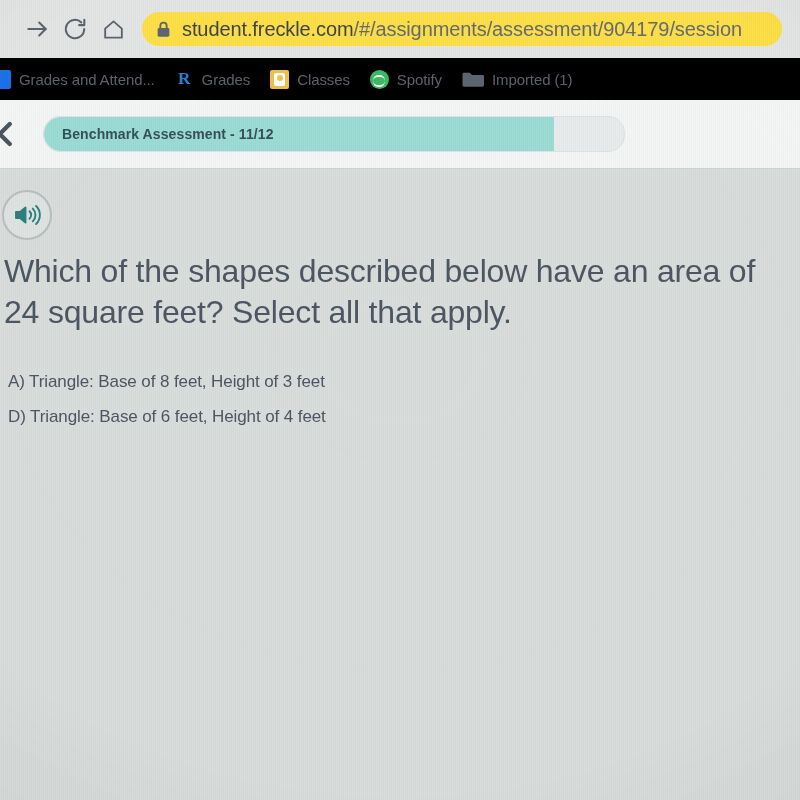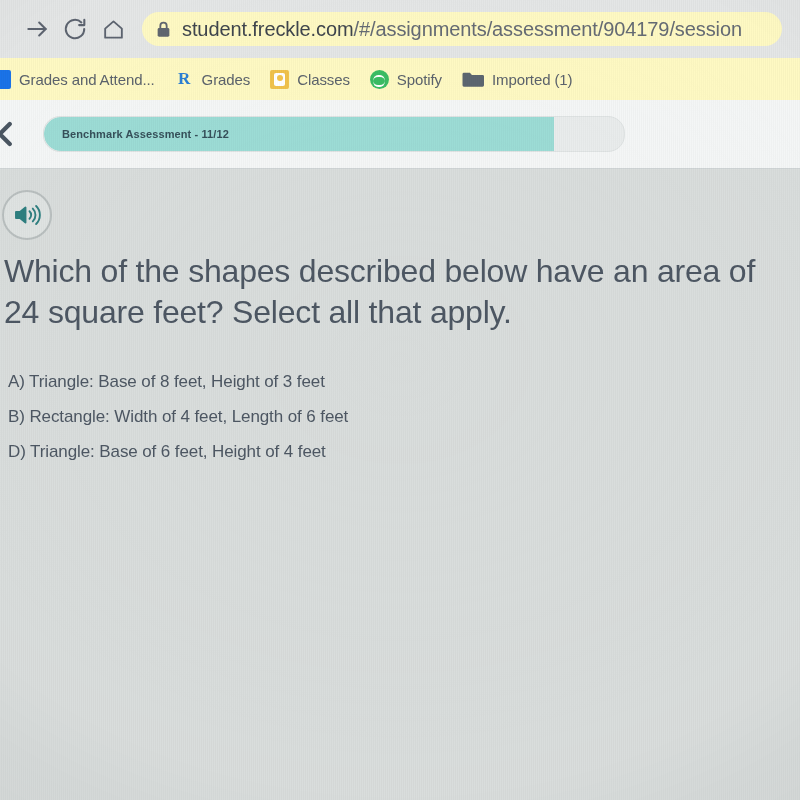--- a/index.html
+++ b/index.html
@@ -67,21 +67,21 @@
     flex: 0 0 auto;
   }
   .nav-btn svg { display: block; }
   #forward-btn { margin-left: 18px; }
 
   .omnibox {
     flex: 1 1 auto;
     height: 34px;
     margin-left: 10px;
     margin-right: 18px;
-    background: #fef9c3;
+    background: #fde047;
     border-radius: 17px;
     display: flex;
     align-items: center;
     padding-left: 14px;
     overflow: hidden;
   }
   .lock-icon {
     flex: 0 0 auto;
     margin-right: 11px;
     display: flex;
@@ -95,21 +95,21 @@
     letter-spacing: -0.1px;
   }
   .url-host { color: #3f454d; }
 
   
   .bookmarks-bar {
     position: absolute;
     left: 0; top: 58px;
     width: 800px;
     height: 42px;
-    background: #fef9c3;
+    background: #000000;
     display: flex;
     align-items: center;
     border-bottom: 1px solid #cfd3d4;
   }
   .bookmark {
     display: flex;
     align-items: center;
     flex: 0 0 auto;
     margin-right: 20px;
   }
@@ -232,21 +232,21 @@
     background: #9cdcd5;
     border-radius: 17px 0 0 17px;
   }
   .progress-label {
     position: absolute;
     left: 18px;
     top: 0;
     height: 34px;
     display: flex;
     align-items: center;
-    font-size: 11px;
+    font-size: 14px;
     font-weight: bold;
     color: #36505a;
     letter-spacing: 0.1px;
     white-space: nowrap;
   }
 
   
   .content {
     position: absolute;
     left: 0; top: 169px;
@@ -388,18 +388,17 @@
         <path d="M16.5 8.2a5.2 5.2 0 0 1 0 7.6"></path>
         <path d="M19.8 5.6a9 9 0 0 1 0 12.8"></path>
         <path d="M23.1 3a12.6 12.6 0 0 1 0 18"></path>
       </svg>
     </div>
 
     <div class="question-text">Which of the shapes described below have an area of 24 square feet? Select all that apply.</div>
 
     <div class="options">
       <div class="option-line">A) Triangle: Base of 8 feet, Height of 3 feet</div>
-      <div class="option-line">B) Rectangle: Width of 4 feet, Length of 6 feet</div>
       <div class="option-line">D) Triangle: Base of 6 feet, Height of 4 feet</div>
     </div>
 
   </div>
 </div>
 
 </body></html>

